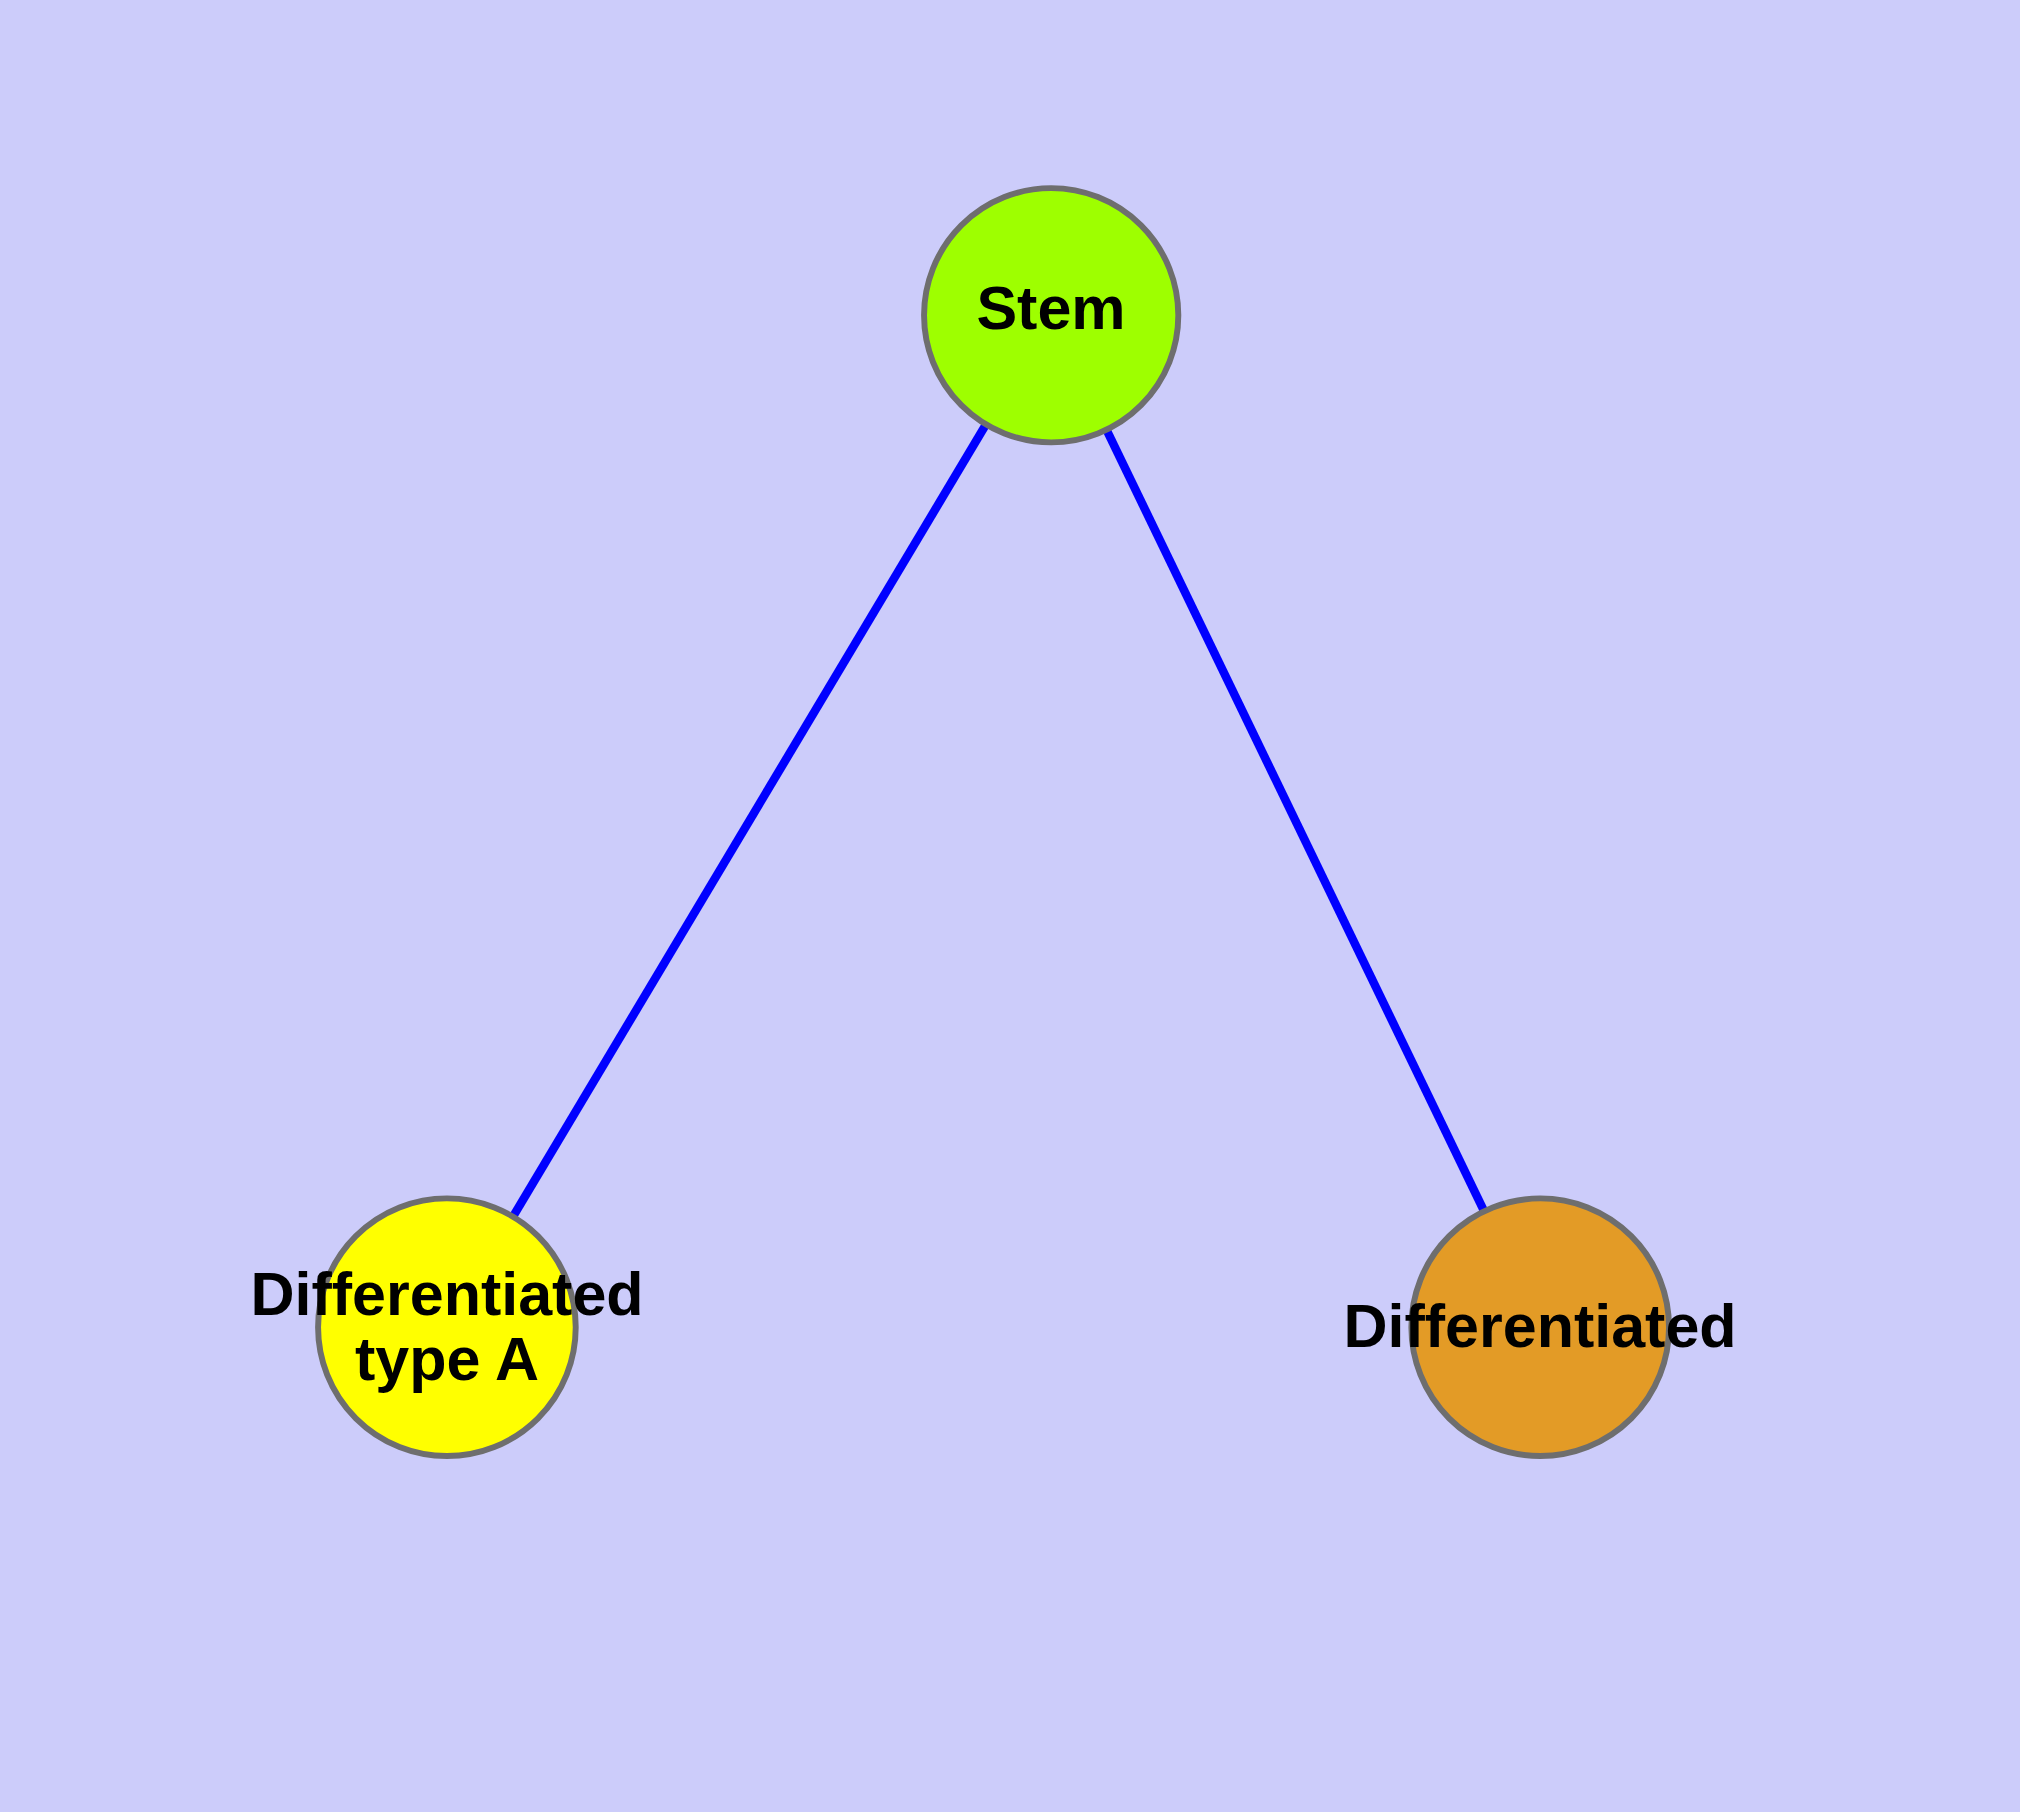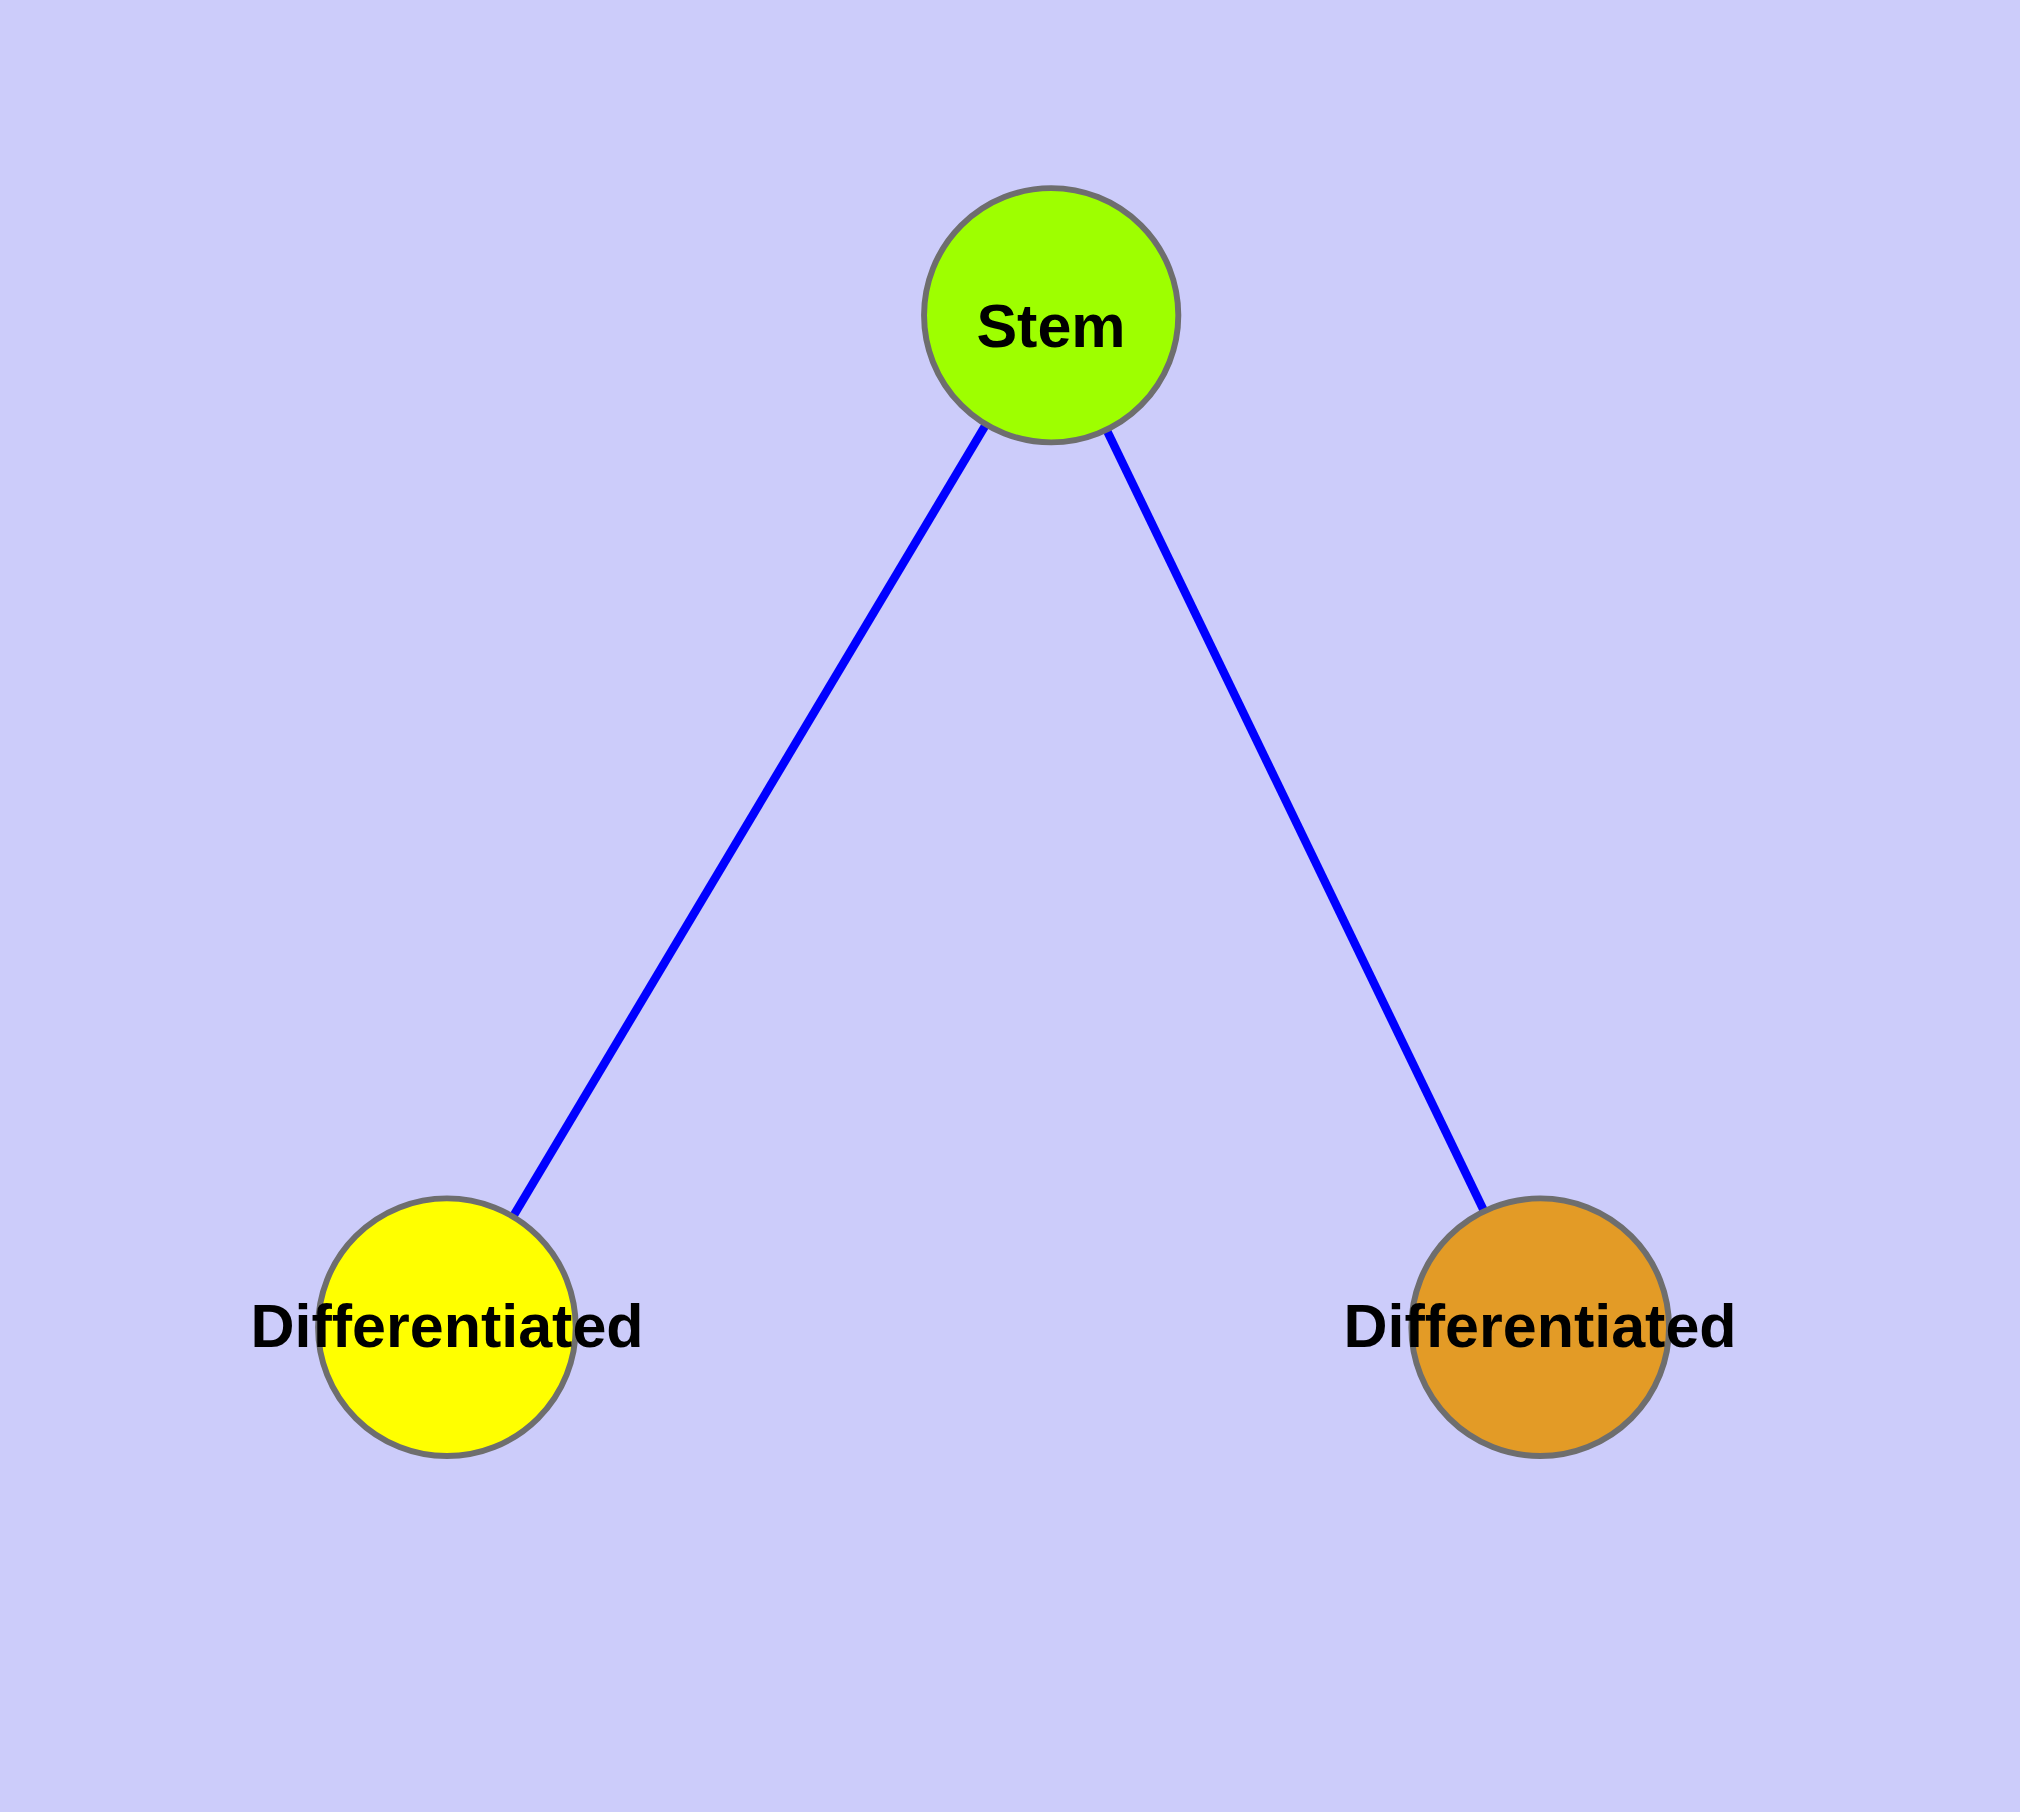--- a/index.html
+++ b/index.html
@@ -49,25 +49,26 @@
         <line x1="1240" y1="372" x2="1817" y2="1566" stroke="#0000ff" stroke-width="10" stroke-linecap="butt"></line>
       </g>
     <g id="node-layer">
         <circle cx="1240" cy="372" r="150" fill="#9eff00" stroke="#6e6e6e" stroke-width="7"></circle>
         <circle cx="527" cy="1566" r="152" fill="#ffff00" stroke="#6e6e6e" stroke-width="7"></circle>
         <circle cx="1817" cy="1566" r="152" fill="#e39b26" stroke="#6e6e6e" stroke-width="7"></circle>
       </g>
   </svg>
 
   <div id="label-layer">
-      <div class="node-label" style="position: absolute; left: 1051px; top: 327px; transform: translate(-50%, -50%); color: rgb(0, 0, 0); font-size: 61px;">
+      <div class="node-label" style="position: absolute; left: 1051px; top: 309px; transform: translate(-50%, -50%); color: rgb(0, 0, 0); font-size: 61px;">
         <div>Stem</div>
       </div>
       <div class="node-label" style="position: absolute; left: 447px; top: 1327px; transform: translate(-50%, -50%); color: rgb(0, 0, 0); font-size: 61px;">
         <div>Differentiated</div>
+        <div>type A</div>
       </div>
       <div class="node-label" style="position: absolute; left: 1540px; top: 1327px; transform: translate(-50%, -50%); color: rgb(0, 0, 0); font-size: 61px;">
         <div>Differentiated</div>
       </div>
     </div>
 
 </div>
 
 
 </body></html>

